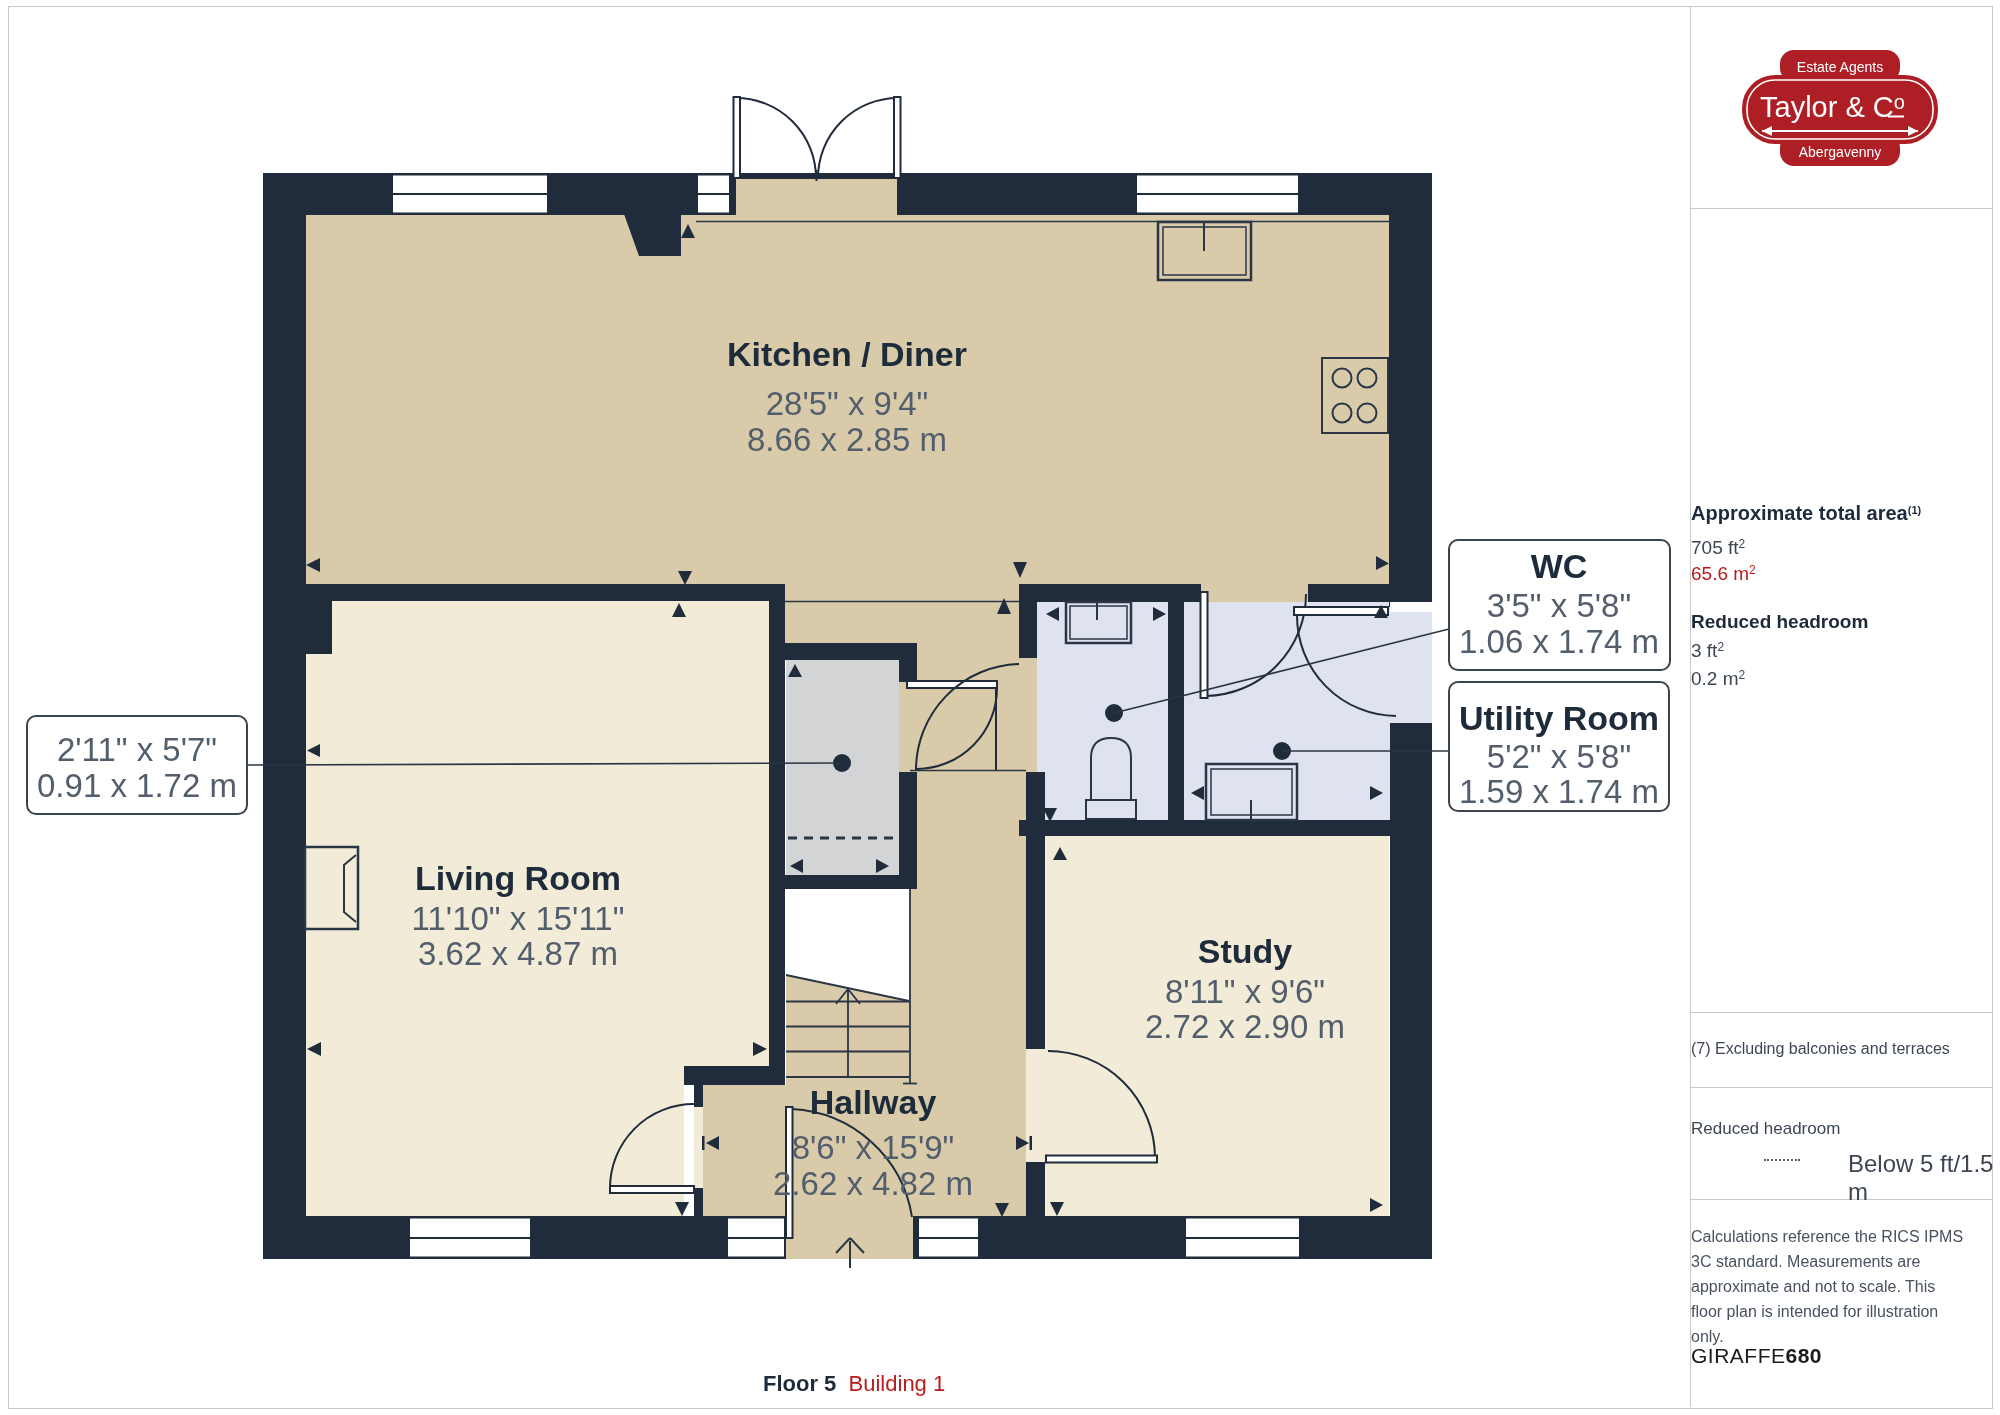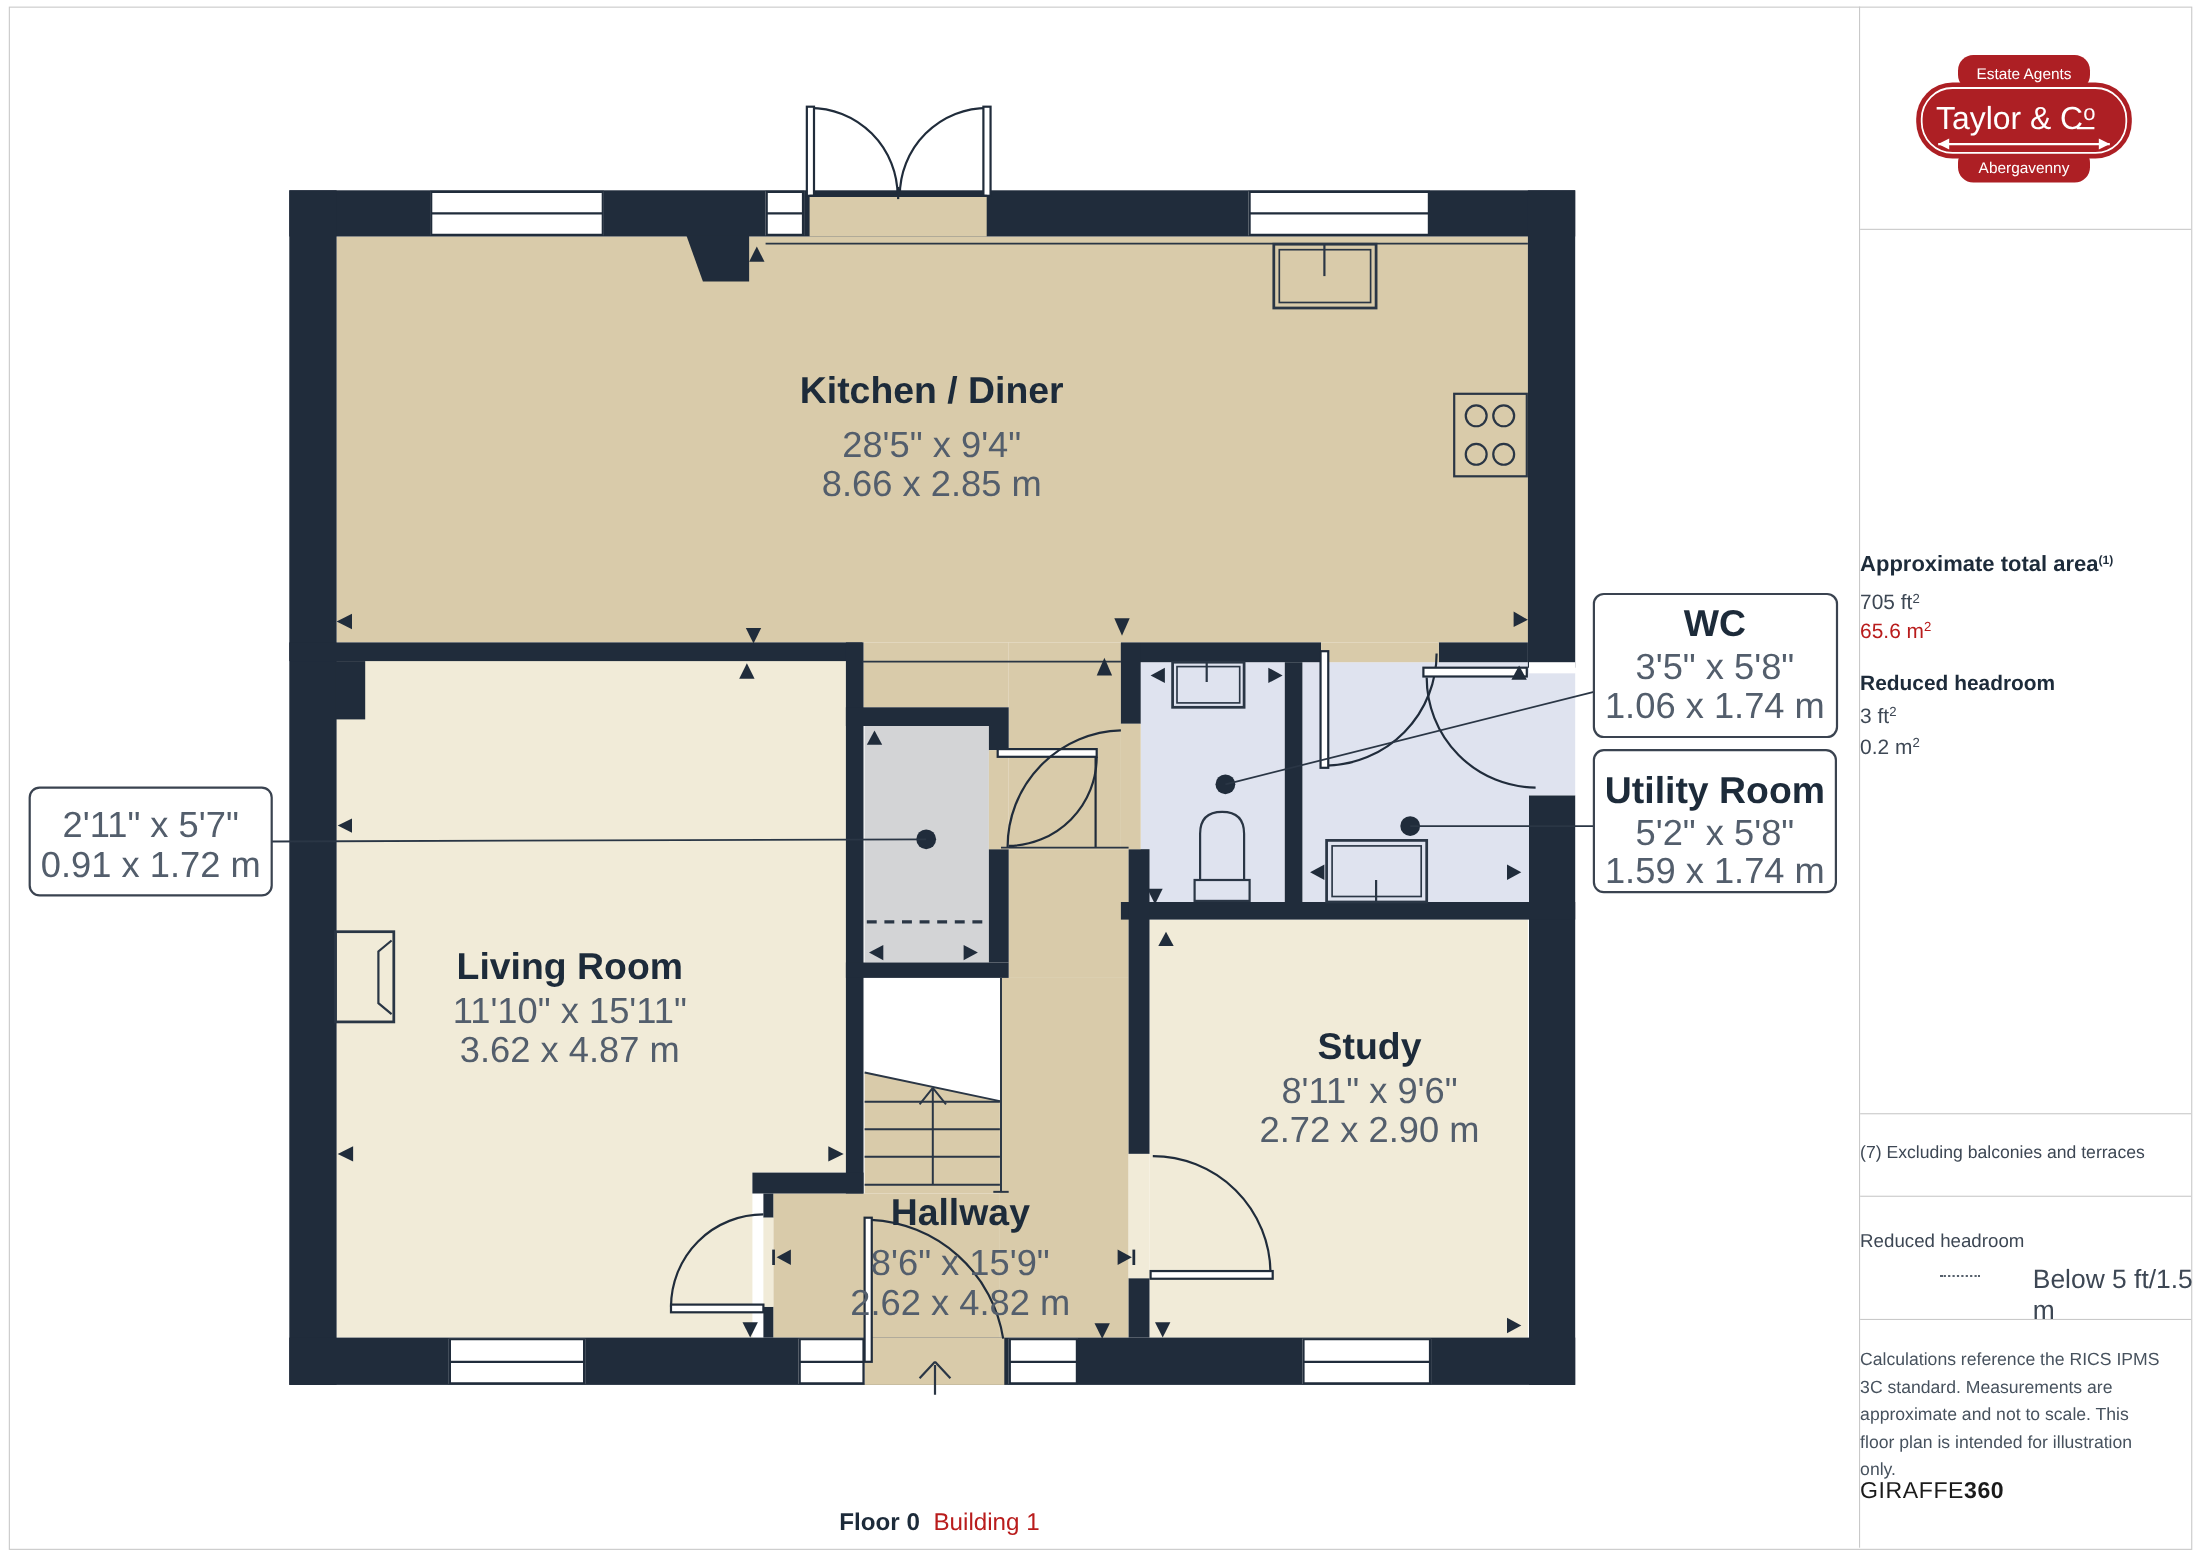--- a/index.html
+++ b/index.html
@@ -349,23 +349,23 @@
 <div class="abs ctr" style="left:1691px;top:1040px;width:300px;font-size:16px;color:#3d4754;">(7) Excluding balconies and terraces</div>
 
 <div class="abs ctr" style="left:1691px;top:1119px;width:300px;font-size:17px;color:#3d4754;">Reduced headroom</div>
 
 <div class="abs" style="left:1764px;top:1159px;width:36px;border-top:2px dotted #555f6b;"></div>
 
 <div class="abs" style="left:1812px;top:1150px;font-size:24px;color:#3d4754;margin-left:36px;">Below 5 ft/1.5 m</div>
 
 <div class="abs ctr" style="left:1691px;top:1224px;width:300px;font-size:16px;line-height:25px;color:#47525e;white-space:nowrap;">Calculations reference the RICS IPMS<br>3C standard. Measurements are<br>approximate and not to scale. This<br>floor plan is intended for illustration<br>only.</div>
 
-<div class="abs ctr" style="left:1691px;top:1344px;width:300px;font-size:21px;color:#1b1b1b;letter-spacing:0.5px;">GIRAFFE<b>360</b></div>
-
-<div class="abs" style="left:763px;top:1371px;font-size:22px;color:#1d2b3a;"><b>Floor 0</b><span style="color:#b91c1c;">&nbsp;&nbsp;Building 1</span></div>
+<div class="abs ctr" style="left:1691px;top:1344px;width:300px;font-size:21px;color:#1b1b1b;letter-spacing:0.5px;">GIRAFFE<b>680</b></div>
+
+<div class="abs" style="left:763px;top:1371px;font-size:22px;color:#1d2b3a;"><b>Floor 5</b><span style="color:#b91c1c;">&nbsp;&nbsp;Building 1</span></div>
 
 <svg class="abs" style="left:1740px;top:48px;" width="200" height="120" viewBox="0 0 200 120">
 <g>
 <rect x="40" y="2" width="120" height="32" rx="14" fill="#ad1f24"></rect>
 <rect x="40" y="86" width="120" height="32" rx="14" fill="#ad1f24"></rect>
 <rect x="2" y="27" width="196" height="69" rx="33" fill="#ad1f24"></rect>
 <rect x="7" y="32" width="186" height="59" rx="28" fill="none" stroke="#ffffff" stroke-width="1.6"></rect>
 <text x="100" y="24" font-size="14" fill="#ffffff" text-anchor="middle" font-family="Liberation Sans">Estate Agents</text>
 <text x="20" y="69" font-size="29" fill="#ffffff" font-family="Liberation Sans">Taylor &amp; C<tspan dy="-8" font-size="20">o</tspan></text>
 <line x1="148" y1="68.5" x2="164" y2="68.5" stroke="#ffffff" stroke-width="2"></line>

